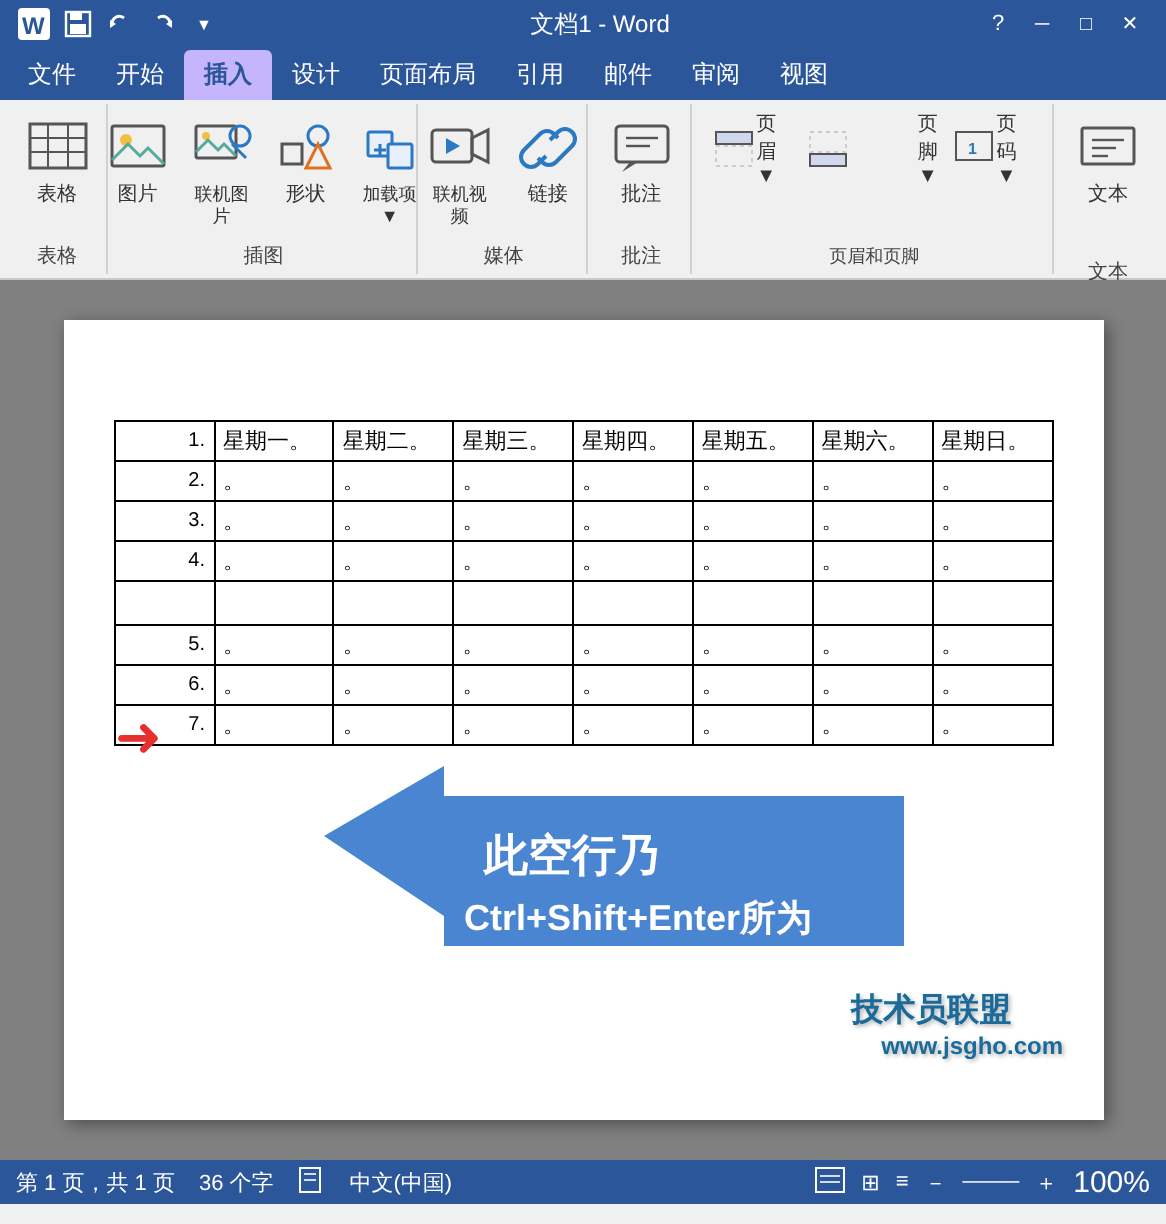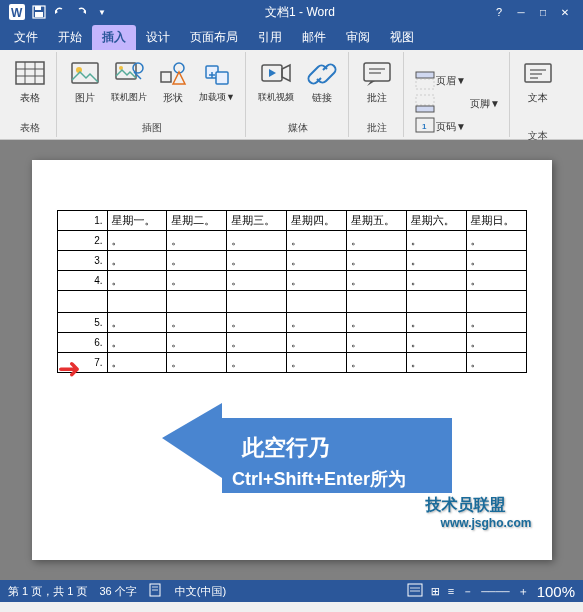--- a/index.html
+++ b/index.html
@@ -150,21 +150,21 @@
       top: 195px;
       color: #e63030;
       font-size: 28px;
       line-height: 1;
     }
 
     
     .callout-container {
       position: absolute;
       left: 130px;
-      top: 203px;
+      top: 183px;
       width: 290px;
       height: 155px;
     }
 
     
     .status-bar {
       background: #2b579a;
       height: 22px;
       display: flex;
       align-items: center;
@@ -350,21 +350,21 @@
               <line x1="8" y1="15" x2="20" y2="15" stroke="#555" stroke-width="1.2"></line>
             </svg>
         </div>
         <div class="btn-label">批注</div>
       </div>
     </div>
     <div class="ribbon-group-label">批注</div>
   </div>
 
   <div class="ribbon-group" style="min-width:90px;">
-    <div class="ribbon-group-content" style="flex-direction:column; gap:1px; padding:0;margin-top:16px;">
+    <div class="ribbon-group-content" style="flex-direction:row; gap:1px; padding:0;">
       <div class="ribbon-btn-small" style="flex-direction:row;">
         <div class="btn-icon" style="width:20px;height:20px;">
           <svg width="20" height="20" viewBox="0 0 20 20">
               <rect x="1" y="1" width="18" height="6" fill="#d0d8f0" stroke="#555" stroke-width="1"></rect>
               <rect x="1" y="8" width="18" height="10" fill="none" stroke="#aaa" stroke-width="0.5" stroke-dasharray="2,2"></rect>
             </svg>
         </div>
         <div class="btn-label">页眉▼</div>
       </div>
       <div class="ribbon-btn-small" style="flex-direction:row;gap:35px;">

